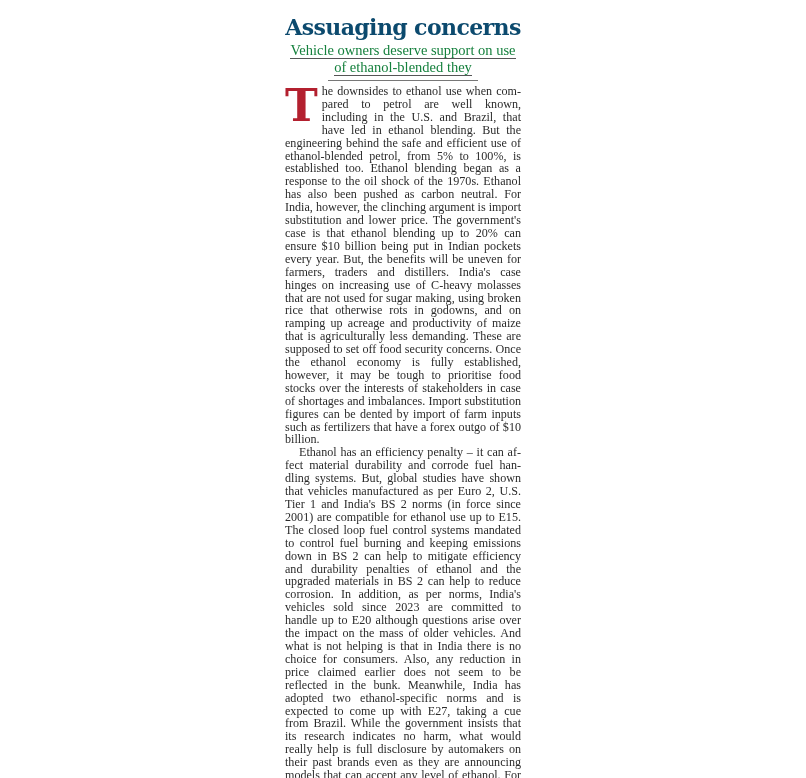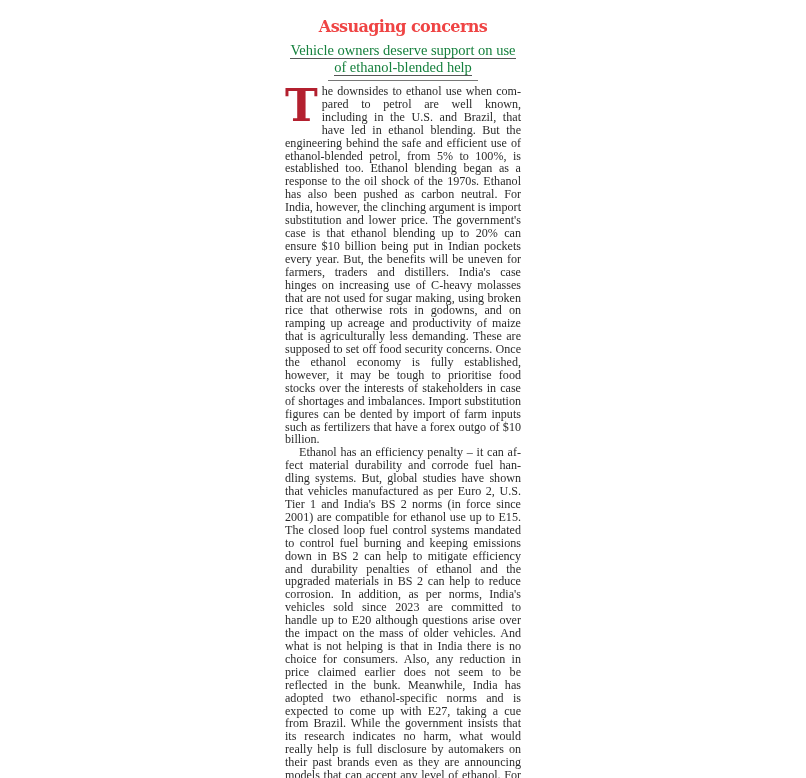--- a/index.html
+++ b/index.html
@@ -3,22 +3,22 @@
 <meta charset="utf-8">
 <style>
   html, body { margin:0; padding:0; background:#ffffff; }
   body { width:806px; height:778px; position:relative; overflow:hidden; }
   .article {
     position:absolute; left:285px; top:14px; width:236px;
     color:#2a2a2a;
   }
   .headline {
     font-family:"DejaVu Serif", serif; font-weight:bold;
-    font-size:16px; line-height:26px; text-align:center;
-    letter-spacing:-0.6px; color:#ef4444; margin:0;
+    font-size:22px; line-height:26px; text-align:center;
+    letter-spacing:-0.6px; color:#0c4a6e; margin:0;
   }
   .subhead {
     font-family:"Liberation Serif", serif;
     font-size:14.5px; line-height:17px; text-align:center; color:#15803d;
     margin:2px 0 0 0;
   }
   .subhead span {
     display:inline; border-bottom:1px solid #555;
   }
   .rule {
@@ -37,20 +37,20 @@
     margin:2px 4px 0 0; padding:0;
   }
 </style>
 </head>
 <body>
 
 <div class="article">
   <h1 class="headline">Assuaging concerns</h1>
   <div class="subhead">
     <span>Vehicle owners deserve support on use</span><br>
-    <span>of ethanol-blended help</span>
+    <span>of ethanol-blended they</span>
   </div>
   <div class="rule"></div>
   <div class="body-text">
     <p><span class="dropcap" style="color: rgb(179, 32, 47);">T</span><span>he downsides to ethanol use when com­pared to petrol are well known, including in the U.S. and Brazil, that have led in eth­anol blending. But the engineering behind the safe and efficient use of ethanol-blended petrol, from 5% to 100%, is established too. Ethanol blending began as a response to the oil shock of the 1970s. Ethanol has also been pushed as car­bon neutral. For India, however, the clinching ar­gument is import substitution and lower price. The government's case is that ethanol blending up to 20% can ensure $10 billion being put in In­dian pockets every year. But, the benefits will be uneven for farmers, traders and distillers. India's case hinges on increasing use of C-heavy molass­es that are not used for sugar making, using bro­ken rice that otherwise rots in godowns, and on ramping up acreage and productivity of maize that is agriculturally less demanding. These are supposed to set off food security concerns. Once the ethanol economy is fully established, howev­er, it may be tough to prioritise food stocks over the interests of stakeholders in case of shortages and imbalances. Import substitution figures can be dented by import of farm inputs such as fertil­izers that have a forex outgo of $10 billion.</span></p>
     <p>Ethanol has an efficiency penalty – it can af­fect material durability and corrode fuel han­dling systems. But, global studies have shown that vehicles manufactured as per Euro 2, U.S. Tier 1 and India's BS 2 norms (in force since 2001) are compatible for ethanol use up to E15. The closed loop fuel control systems mandated to control fuel burning and keeping emissions down in BS 2 can help to mitigate efficiency and durability penalties of ethanol and the upgraded materials in BS 2 can help to reduce corrosion. In addition, as per norms, India's vehicles sold since 2023 are committed to handle up to E20 alth­ough questions arise over the impact on the mass of older vehicles. And what is not helping is that in India there is no choice for consumers. Also, any reduction in price claimed earlier does not seem to be reflected in the bunk. Meanwhile, In­dia has adopted two ethanol-specific norms and is expected to come up with E27, taking a cue from Brazil. While the government insists that its research indicates no harm, what would really help is full disclosure by automakers on their past brands even as they are announcing models that can accept any level of ethanol. For instance, some models sold some five years ago accepted only E5. Manufacturers should indicate possible mitigation routes for such models. And the go­vernment must back insurance claims. Transpa­rency should support policy moves.</p>
   </div>
 </div>
 
 </body></html>

